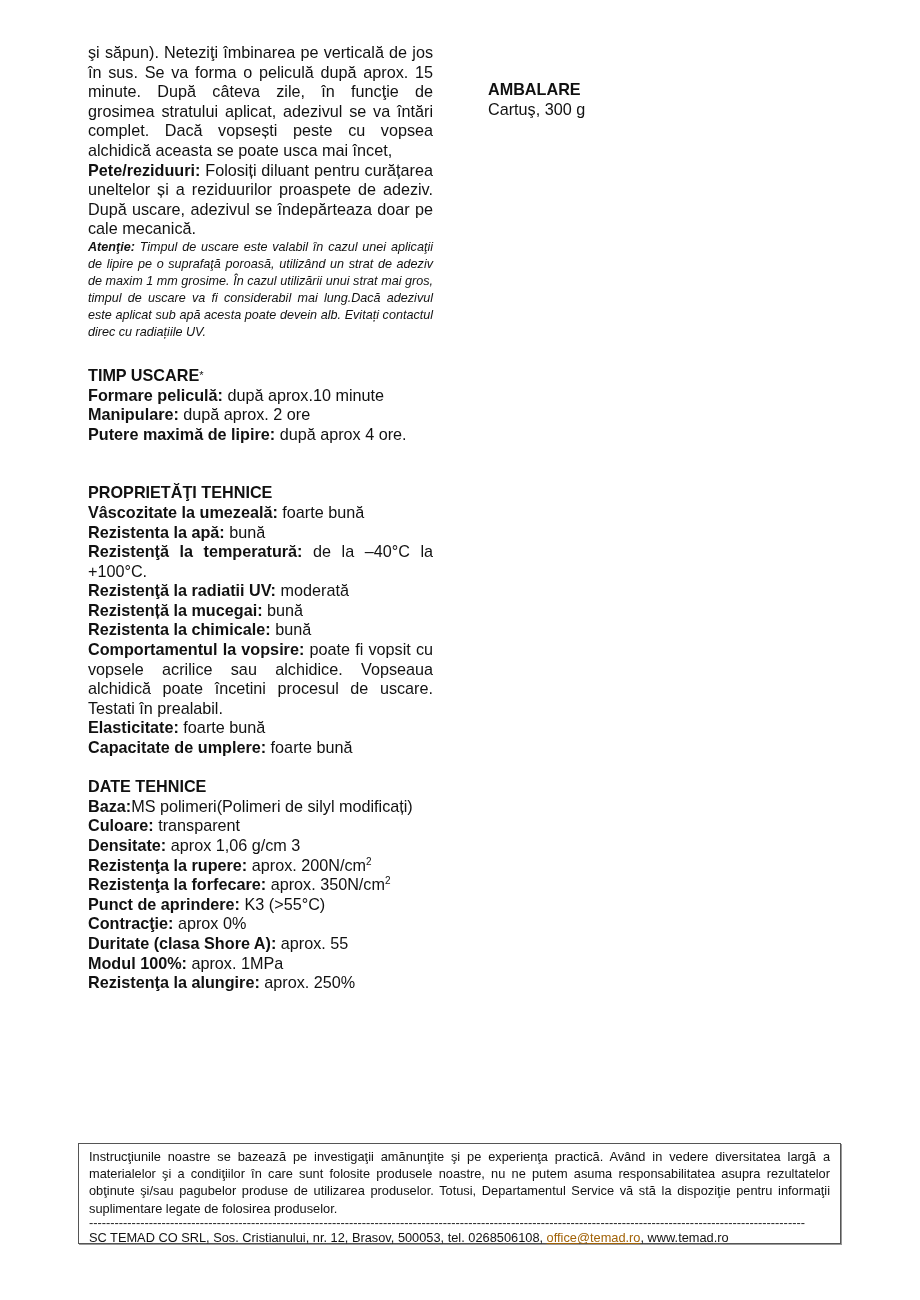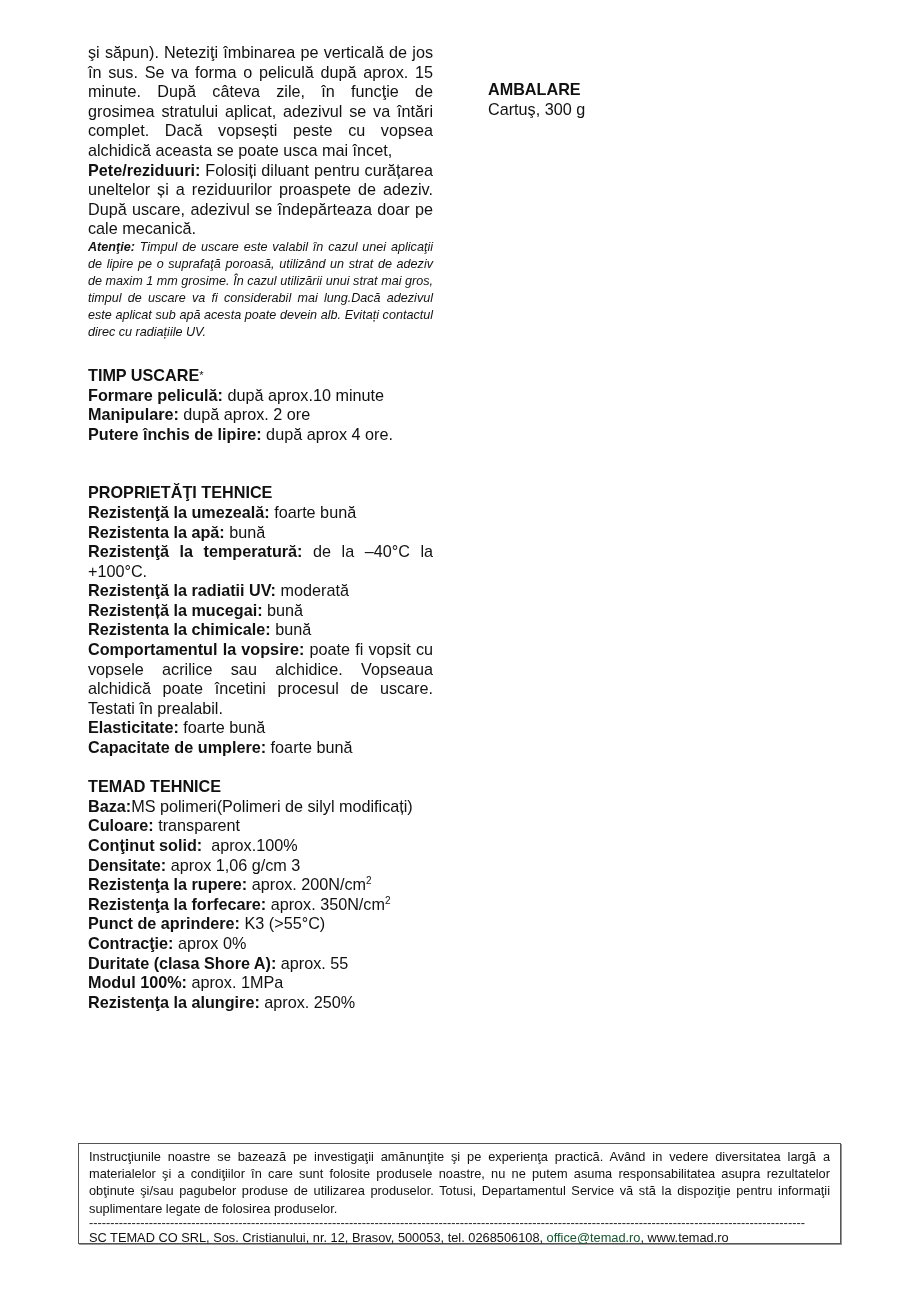--- a/index.html
+++ b/index.html
@@ -26,64 +26,63 @@
       position: absolute; left: 78px; top: 1143px; width: 763px; height: 101px;
       border: 1px solid #555; box-shadow: 1px 1px 0 #999;
       box-sizing: border-box; padding: 4px 10px 16px 10px;
     }
     .footer-text { font-size: 12.8px; line-height: 17.2px; margin: 0; text-align: justify; }
     .footer-dash {
       font-size: 12.8px; line-height: 12px; margin: 0; overflow: hidden; white-space: nowrap;
       letter-spacing: 0px; color: #222;
     }
     .footer-contact { font-size: 12.8px; line-height: 17px; margin: 0; white-space: nowrap; }
-    .link { color: #14532d; }
+    .link { color: #a16207; text-decoration: underline; }
   </style>
 </head>
 <body>
 
 <div class="col left">
   <p class="p">şi săpun). Neteziţi îmbinarea pe verticală de jos în sus. Se va forma o peliculă după aprox. 15 minute. După câteva zile, în funcţie de grosimea stratului aplicat, adezivul se va întări complet. Dacă vopsești peste cu vopsea alchidică aceasta se poate usca mai încet,</p>
 
   <p class="p"><span class="b">Pete/reziduuri:</span><span> Folosiți diluant pentru curățarea uneltelor și a reziduurilor proaspete de adeziv. După uscare, adezivul se îndepărteaza doar pe cale mecanică.</span></p>
 
   <p class="note"><span class="b">Atenţie:</span><span> Timpul de uscare este valabil în cazul unei aplicaţii de lipire pe o suprafaţă poroasă, utilizând un strat de adeziv de maxim 1 mm grosime. În cazul utilizării unui strat mai gros, timpul de uscare va fi considerabil mai lung.Dacă adezivul este aplicat sub apă acesta poate devein alb. Evitați contactul direc cu radiațiile UV.</span></p>
 
   <div class="gap" style="height:25px"></div>
 
   <div>
     <p class="h"><span>TIMP USCARE</span><span class="star">*</span></p>
     <p class="p nojust"><span class="b">Formare peliculă:</span><span> după aprox.10 minute</span></p>
     <p class="p nojust"><span class="b">Manipulare:</span><span> după aprox. 2 ore</span></p>
-    <p class="p nojust"><span class="b">Putere închis de lipire:</span><span> după aprox 4 ore.</span></p>
+    <p class="p nojust"><span class="b">Putere maximă de lipire:</span><span> după aprox 4 ore.</span></p>
     <div class="gap-s" style="height:16px"></div>
   </div>
 
   <div class="gap" style="height:23px"></div>
 
   <div>
     <p class="h">PROPRIETĂŢI TEHNICE</p>
-    <p class="p"><span class="b">Rezistenţă la umezeală:</span><span> foarte bună</span></p>
+    <p class="p"><span class="b">Vâscozitate la umezeală:</span><span> foarte bună</span></p>
     <p class="p"><span class="b">Rezistenta la apă:</span><span> bună</span></p>
     <p class="p"><span class="b">Rezistenţă la temperatură:</span><span> de la –40°C la +100°C.</span></p>
     <p class="p"><span class="b">Rezistenţă la radiatii UV:</span><span> moderată</span></p>
     <p class="p"><span class="b">Rezistență la mucegai:</span><span> bună</span></p>
     <p class="p"><span class="b">Rezistenta la chimicale:</span><span> bună</span></p>
     <p class="p"><span class="b">Comportamentul la vopsire:</span><span> poate fi vopsit cu vopsele acrilice sau alchidice. Vopseaua alchidică poate încetini procesul de uscare. Testati în prealabil.</span></p>
     <p class="p"><span class="b">Elasticitate:</span><span> foarte bună</span></p>
     <p class="p"><span class="b">Capacitate de umplere:</span><span> foarte bună</span></p>
   </div>
 
   <div class="gap"></div>
 
   <div>
-    <p class="h">TEMAD TEHNICE</p>
+    <p class="h">DATE TEHNICE</p>
     <p class="p nojust"><span class="b">Baza:</span><span>MS polimeri(Polimeri de silyl modificați)</span></p>
     <p class="p nojust"><span class="b">Culoare:</span><span> transparent</span></p>
-    <p class="p nojust" style="white-space:pre"><span class="b">Conţinut solid:</span><span>  aprox.100%</span></p>
     <p class="p nojust"><span class="b">Densitate:</span><span> aprox 1,06 g/cm 3</span></p>
     <p class="p nojust"><span class="b">Rezistenţa la rupere:</span><span> aprox. 200N/cm</span><sup>2</sup></p>
     <p class="p nojust"><span class="b">Rezistenţa la forfecare:</span><span> aprox. 350N/cm</span><sup>2</sup></p>
     <p class="p nojust"><span class="b">Punct de aprindere:</span><span> K3 (&gt;55°C)</span></p>
     <p class="p nojust"><span class="b">Contracţie:</span><span> aprox 0%</span></p>
     <p class="p nojust"><span class="b">Duritate (clasa Shore A):</span><span> aprox. 55</span></p>
     <p class="p nojust"><span class="b">Modul 100%:</span><span> aprox. 1MPa</span></p>
     <p class="p nojust"><span class="b">Rezistenţa la alungire:</span><span> aprox. 250%</span></p>
   </div>
 </div>

